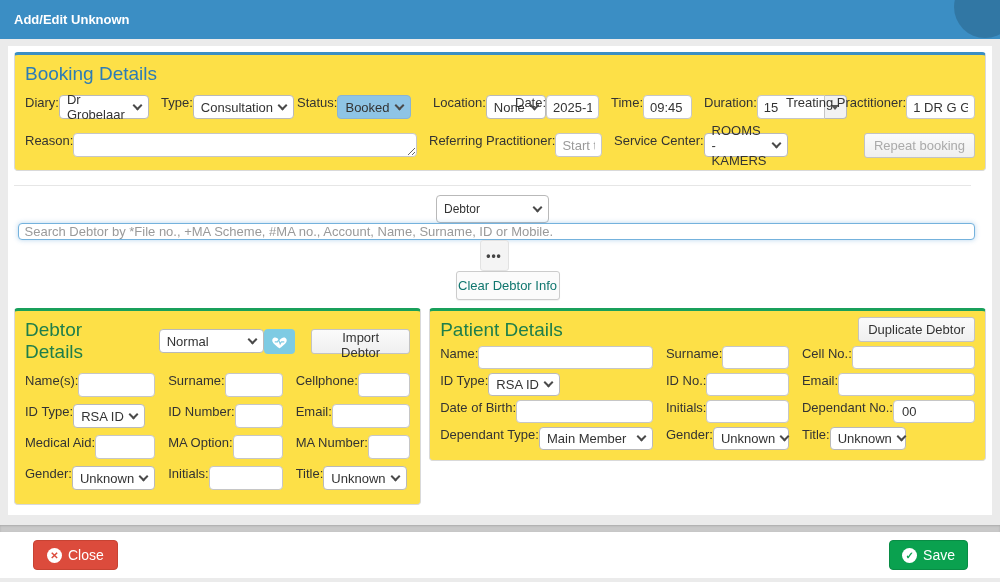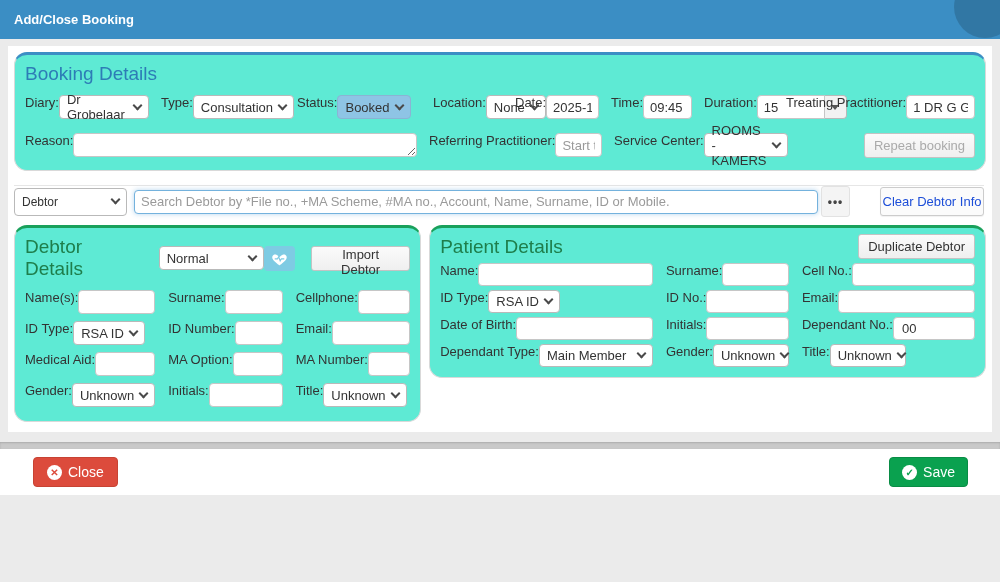--- a/index.html
+++ b/index.html
@@ -7,21 +7,21 @@
   body { font-family:"Liberation Sans", sans-serif; background:#ebebeb; font-size:13px; color:#333; overflow:hidden; }
 
   
   .titlebar { position:relative; height:39px; background:#3b8ec4; display:flex; align-items:center; padding:0 14px; overflow:hidden; }
   .titlebar .title { color:#fff; font-weight:bold; font-size:13px; }
   .corner-circle { position:absolute; right:-16px; top:-24px; width:62px; height:62px; border-radius:50%; background:rgba(0,0,0,.16); }
 
   
   .modal-body { background:#fff; margin:7px 8px 0 8px; padding:6px 0 10px 0; }
 
-  .panel { background:#5eead4; border:1px solid #d9d9d9; border-radius:13px; }
+  .panel { background:#fde047; border:1px solid #d9d9d9; border-radius:4px; }
   .panel.blue-top { border-top:3px solid #3b8ec4; margin:0 6px; padding:6px 10px 12px 10px; }
   .panel-title-blue { color:#2d7cb6; font-size:19px; margin:2px 0 10px 0; font-weight:400; }
   .panel-title-green { color:#1e7e4b; font-size:19px; font-weight:400; }
 
   .field { display:flex; flex-direction:row; }
   .field label { font-size:13px; color:#333; margin-bottom:4px; white-space:nowrap; }
 
   input[type=text] { height:24px; border:1px solid #c6c6c6; border-radius:4px; padding:0 6px; font-size:13px; font-family:"Liberation Sans",sans-serif; color:#333; width:100%; background:#fff; }
   input::placeholder { color:#9a9a9a; }
   textarea { border:1px solid #c6c6c6; border-radius:4px; font-size:13px; font-family:"Liberation Sans",sans-serif; padding:2px 6px; resize:both; height:24px; width:100%; }
@@ -39,25 +39,25 @@
   .dur-wrap{ display:flex; }
   .dur-wrap input{ width:68px; border-top-right-radius:0; border-bottom-right-radius:0; }
   .dur-btn{ width:22px; height:24px; border:1px solid #b9b9b9; border-left:none; border-radius:0 4px 4px 0; background:#f2f2f2; display:flex; align-items:center; justify-content:center; cursor:pointer; }
   .caret-down{ width:0; height:0; border-left:4px solid transparent; border-right:4px solid transparent; border-top:5px solid #555; }
   .w-reason{ width:392px; } .w-ref{ width:173px; } .w-svc{ width:150px; }
   .btn-plain { background:linear-gradient(#fbfbfb,#efefef); border:1px solid #c3c3c3; border-radius:3px; font-size:13px; color:#333; padding:0 9px; height:25px; cursor:pointer; font-family:"Liberation Sans",sans-serif; }
   .btn-plain.disabled { color:#aaa; }
   .spacer { flex:1; }
 
   
-  .search-row { display:flex; align-items:center; margin:14px 8px 8px 6px; border-top:1px solid #e6e6e6; }
+  .search-row { display:flex; align-items:center; margin:14px 21px 8px 6px; padding-top:9px; border-top:1px solid #e6e6e6;flex-direction:column; }
   .search-type { width:113px; height:28px; font-size:12px; }
   .search-input { flex:1; height:33px; margin-left:7px; border:1px solid #74b2dd !important; border-radius:3px; box-shadow:0 0 5px rgba(90,160,215,.45); font-size:14px; padding:0 9px; }
   .more-btn { width:29px; height:31px; margin-left:3px; background:#f4f4f4; border:1px solid #e2e2e2; border-radius:3px; color:#444; font-weight:bold; letter-spacing:1px; font-size:12px; cursor:pointer; }
-  .clear-btn { width:104px; height:29px; margin-left:30px; background:#fbfbfb; border:1px solid #ccc; border-radius:3px; font-size:13px; color:#1d4ed8; cursor:pointer; box-shadow:0 1px 1px rgba(0,0,0,.06); font-family:"Liberation Sans",sans-serif; }
+  .clear-btn { width:104px; height:29px; margin-left:30px; background:#fbfbfb; border:1px solid #ccc; border-radius:3px; font-size:13px; color:#0f766e; cursor:pointer; box-shadow:0 1px 1px rgba(0,0,0,.06); font-family:"Liberation Sans",sans-serif; }
 
   
   .panels { display:flex; gap:8px; margin:0 6px; align-items:flex-start; }
   .panel.green-top { border-top:3px solid #19a05b; flex:1; }
   .dpanel { padding:8px 10px 14px 10px; }
   .ppanel { padding:6px 10px 10px 10px; }
   .panel-head { display:flex; align-items:center; }
   .dpanel .panel-head { margin-bottom:10px; }
   .ppanel .panel-head { margin-bottom:4px; }
   .mode-select { width:106px; margin-left:14px; }
@@ -75,21 +75,21 @@
   .btn-close { background:#dc4b3c; border:1px solid #c74333; color:#fff; border-radius:4px; height:30px; padding:0 13px; font-size:14px; display:flex; align-items:center; gap:6px; cursor:pointer; font-family:"Liberation Sans",sans-serif; }
   .btn-save { background:#0aa14f; border:1px solid #098c45; color:#fff; border-radius:4px; height:30px; padding:0 12px; font-size:14px; display:flex; align-items:center; gap:6px; cursor:pointer; margin-left:auto; margin-right:18px; font-family:"Liberation Sans",sans-serif; }
   .circle-ic { width:15px; height:15px; border-radius:50%; background:#fff; display:flex; align-items:center; justify-content:center; font-size:10px; font-weight:bold; flex:none; }
   .btn-close .circle-ic { color:#dc4b3c; }
   .btn-save .circle-ic { color:#0aa14f; }
 </style>
 </head>
 <body>
 
 <div class="titlebar">
-  <span class="title">Add/Close Booking</span>
+  <span class="title">Add/Edit Unknown</span>
   <span class="corner-circle"></span>
 </div>
 
 <div class="modal-body">
 
   <div class="panel blue-top">
     <div class="panel-title-blue">Booking Details</div>
 
     <div class="brow1">
       <div class="field w-diary">

